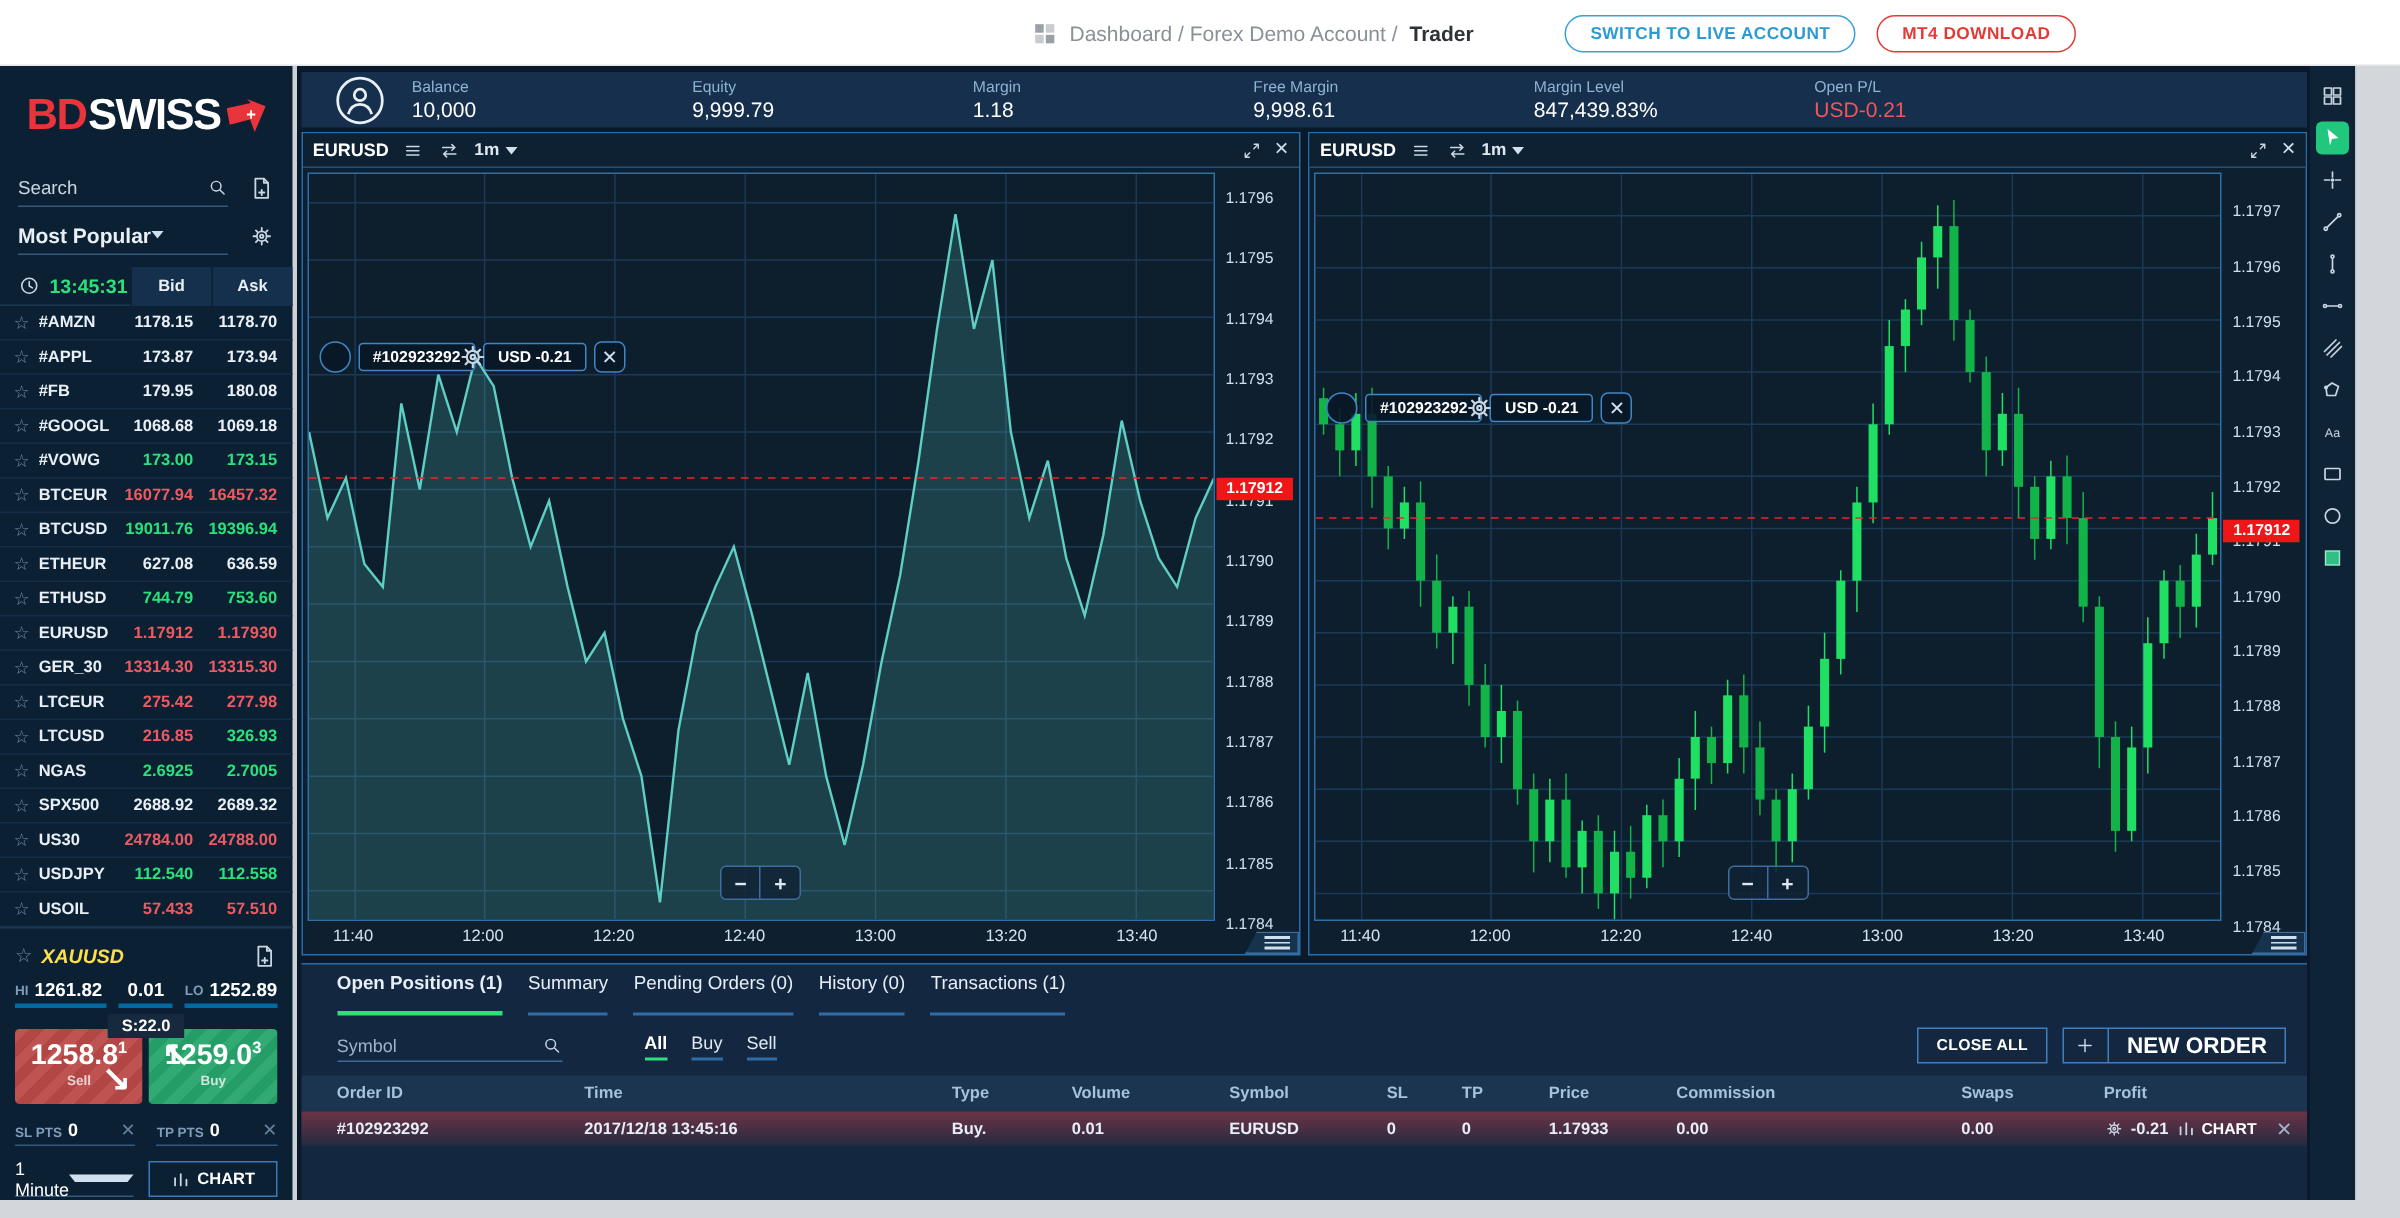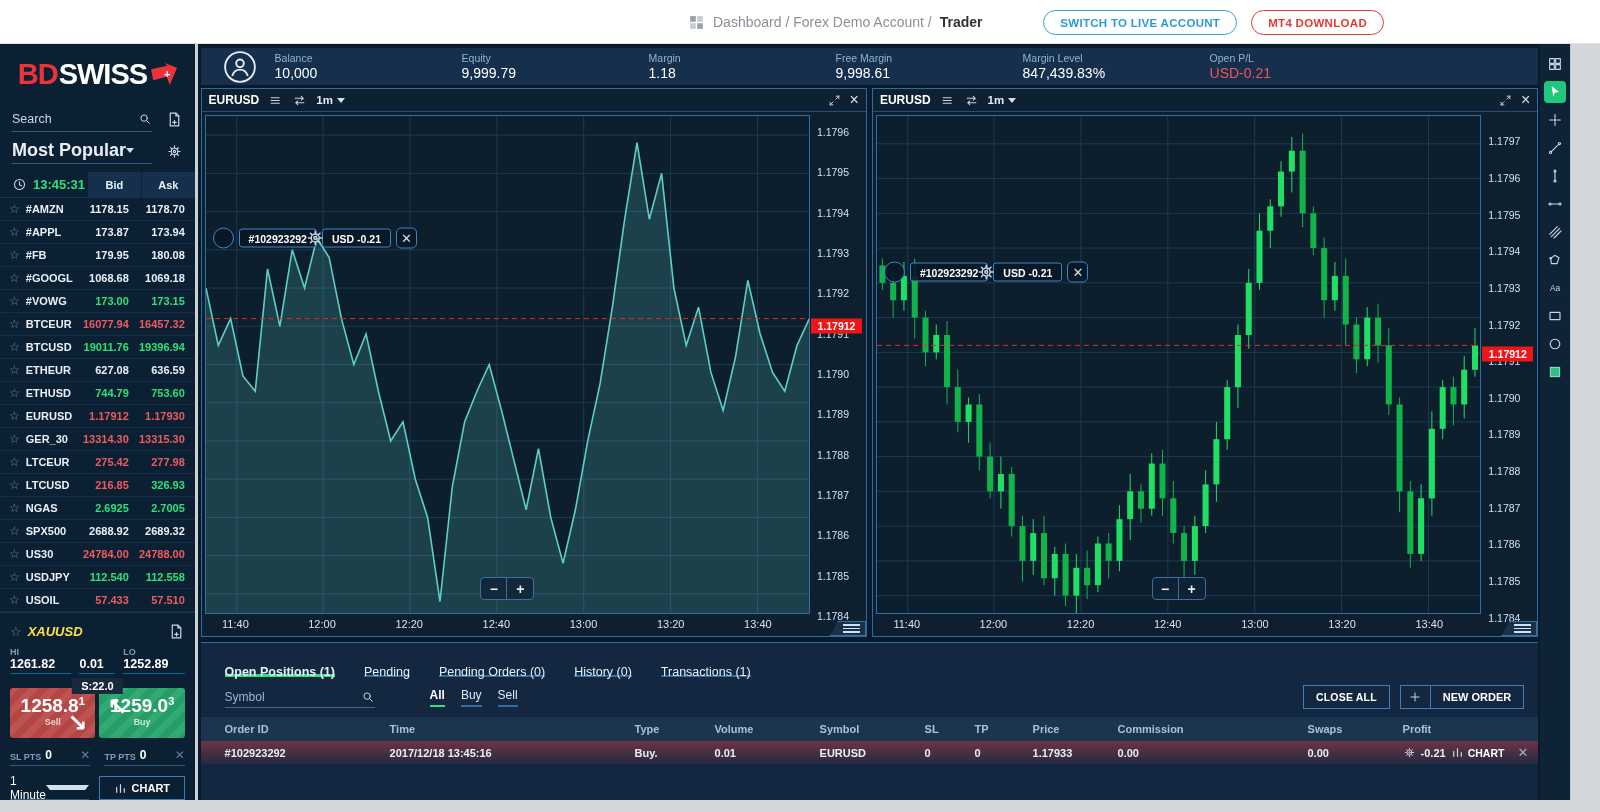--- a/index.html
+++ b/index.html
@@ -29,42 +29,42 @@
   .logo .swiss{color:#fff;font-size:29px;font-weight:bold;letter-spacing:-1px;}
   .logo .flag{width:26px;height:22px;background:#e8343a;margin-left:3px;position:relative;
     clip-path:polygon(0 28%,62% 12%,52% 0,100% 22%,72% 100%,60% 62%,8% 78%);}
   .logo .flag .cross{position:absolute;left:13px;top:7px;width:8px;height:8px;color:#fff;font-size:11px;
     font-weight:bold;line-height:8px;}
   .side-row{display:flex;align-items:center;margin:6px 12px 0 12px;}
   .uline{border-bottom:1px solid #33597f;}
   .search-field{flex:1;display:flex;align-items:center;height:26px;margin-right:14px;}
   .search-field .ph{flex:1;color:#c9d6e4;font-size:12.5px;}
   .cat-field{flex:1;display:flex;align-items:center;height:26px;margin-right:14px;color:#e9eff6;
-    font-size:18px;font-weight:bold;}
+    font-size:14px;font-weight:bold;}
   .caret{width:0;height:0;border-left:4px solid transparent;border-right:4px solid transparent;
     border-top:5px solid #cfe0ef;display:inline-block;}
   .clock-row{display:flex;align-items:center;margin-top:8px;height:26px;border-bottom:1px solid #1a3853;}
   .clock-row .time{color:#2be27a;font-weight:bold;font-size:13px;margin-left:6px;flex:1;}
   .ba-head{width:54px;text-align:center;font-size:11px;font-weight:bold;background:#14304c;height:26px;
     line-height:26px;border-left:1px solid #0c2033;}
   .inst-list{}
   .inst-row{height:23px;display:flex;align-items:center;padding:0 10px 0 9px;border-bottom:1px solid #152e47;
     font-size:11px;font-weight:bold;cursor:pointer;}
   .inst-row .star{color:#6f8aa6;font-size:12px;margin-right:6px;}
   .inst-row .sym{flex:1;color:#e9eff6;}
   .inst-row .px{width:56px;text-align:right;}
   .c-w{color:#e9eff6;} .c-g{color:#2be27a;} .c-r{color:#ee5a61;}
   
   .trade-widget{border-top:1px solid #1a3853;padding:7px 10px 0 10px;position:relative;font-size:12px;}
   .tw-head{display:flex;align-items:center;height:22px;}
   .tw-head .star{color:#6f8aa6;font-size:13px;margin-right:6px;}
   .tw-head .sym{font-weight:bold;font-size:13px;flex:1;color:#fde047;font-style:italic;}
   .tw-hilo{display:flex;align-items:flex-end;gap:8px;margin-top:5px;}
   .tw-lab{color:#7f9cba;font-size:9px;font-weight:bold;margin-right:4px;}
-  .tw-field{display:flex;align-items:flex-start;border-bottom:1px solid #0369a1;padding-bottom:2px;flex-direction:column;}
+  .tw-field{display:flex;align-items:center;border-bottom:3px solid #0369a1;padding-bottom:2px;}
   .tw-val{color:#fff;font-size:12.5px;font-weight:bold;}
   .tw-spread{position:absolute;left:50%;transform:translateX(-50%);margin-top:4px;background:#16293d;
     padding:2px 9px;font-size:11px;font-weight:bold;color:#fff;z-index:2;}
   .tw-btns{display:flex;gap:4px;margin-top:14px;}
   .tw-btn{flex:1;height:50px;border-radius:3px;position:relative;color:#fff;text-align:center;cursor:pointer;
     background-image:repeating-linear-gradient(135deg,rgba(255,255,255,.05) 0 7px,rgba(0,0,0,.05) 7px 14px);}
   .tw-btn.sell{background-color:#bb4a49;}
   .tw-btn.buy{background-color:#27a56c;}
   .tw-price{font-size:19px;font-weight:bold;padding-top:7px;}
   .tw-price sup{font-size:11px;}
@@ -124,35 +124,35 @@
     gap:2px;padding-left:12px;z-index:4;cursor:grab;}
   .grip i{display:block;width:17px;height:1.5px;background:#cfe0ef;}
   
   .right-toolbar{width:30px;background:#0e2336;padding-top:9px;display:flex;flex-direction:column;
     align-items:center;gap:6px;flex-shrink:0;}
   .tool{width:22px;height:22px;display:flex;align-items:center;justify-content:center;border-radius:4px;cursor:pointer;}
   .tool.active{background:#22c77e;}
   
   .bottom-panel{flex:1;background:#132840;margin-top:5px;border-top:1px solid #2a6ca6;display:flex;
     flex-direction:column;min-height:0;}
-  .tabs{display:flex;gap:29px;padding:22px 0 0 24px;height:34px;flex-shrink:0;}
+  .tabs{display:flex;gap:17px;padding:5px 0 0 24px;height:34px;flex-shrink:0;}
   .tab{color:#e6eef7;font-size:12.5px;padding-bottom:6px;border-bottom:2px solid #2f6da8;cursor:pointer;white-space:nowrap;}
   .tab.active{border-bottom:3px solid #2ee07c;font-weight:bold;}
   .filter-row{display:flex;align-items:center;padding:8px 14px 0 24px;height:32px;flex-shrink:0;}
   .sym-input{width:150px;display:flex;align-items:center;border-bottom:1px solid #3a6a99;height:22px;margin-right:24px;}
   .sym-input .ph{flex:1;color:#9db4cc;font-size:12px;}
   .filt{color:#dfe9f2;font-size:12px;margin-right:16px;padding-bottom:3px;border-bottom:2px solid #2f6da8;cursor:pointer;}
   .filt.active{font-weight:bold;color:#fff;border-bottom:2px solid #2ee07c;margin-left:31px;}
   .filter-row .spacer{flex:1;}
   .panel-btn{height:24px;border:1px solid #3f7fbf;background:transparent;color:#fff;font-size:10.5px;
     font-weight:bold;padding:0 12px;cursor:pointer;letter-spacing:.2px;}
   .new-order{display:flex;align-items:center;margin-left:10px;border:1px solid #3f7fbf;height:24px;cursor:pointer;}
   .new-order .plus{width:30px;height:100%;display:flex;align-items:center;justify-content:center;
     border-right:1px solid #3f7fbf;color:#fff;}
-  .new-order .lab{padding:0 12px;color:#fff;font-size:11px;font-weight:bold;}
+  .new-order .lab{padding:0 12px;color:#fff;font-size:15px;font-weight:bold;}
   .tbl{margin-top:8px;flex:1;min-height:0;}
   .trow{display:grid;grid-template-columns:165px 245px 80px 105px 105px 50px 58px 85px 190px 95px 1fr;
     padding-left:24px;align-items:center;}
   .trow.head{height:24px;background:rgba(42,74,110,.35);color:#a7c2dd;font-size:11px;font-weight:bold;}
   .trow.data{height:23px;color:#e8eef5;font-size:11px;font-weight:bold;
     background:linear-gradient(180deg,rgba(196,62,74,.50),rgba(196,62,74,.10));cursor:pointer;}
   .profit-cell{display:flex;align-items:center;gap:5px;padding-right:10px;}
   .profit-cell .chart-mini{margin-left:auto;display:flex;align-items:center;gap:4px;color:#fff;cursor:pointer;}
   .profit-cell .rowx{color:#9fb4c9;font-size:13px;margin-left:8px;cursor:pointer;}
 </style>
@@ -760,21 +760,21 @@
           <div class="grip">
             <i></i>
             <i></i>
             <i></i>
           </div>
         </div>
       </div>
     <div class="bottom-panel">
       <div class="tabs" id="tabs">
           <span class="tab active">Open Positions (1)</span>
-          <span class="tab">Pending</span>
+          <span class="tab">Summary</span>
           <span class="tab">Pending Orders (0)</span>
           <span class="tab">History (0)</span>
           <span class="tab">Transactions (1)</span>
         </div>
       <div class="filter-row">
         <div class="sym-input">
           <span class="ph">Symbol</span>
           <span class="ic">
               <svg width="14" height="14" viewBox="0 0 24 24" fill="none" stroke="#c9d6e4" stroke-width="1.7" stroke-linecap="round" stroke-linejoin="round">
                 <circle cx="10.5" cy="10.5" r="5.5"></circle>

